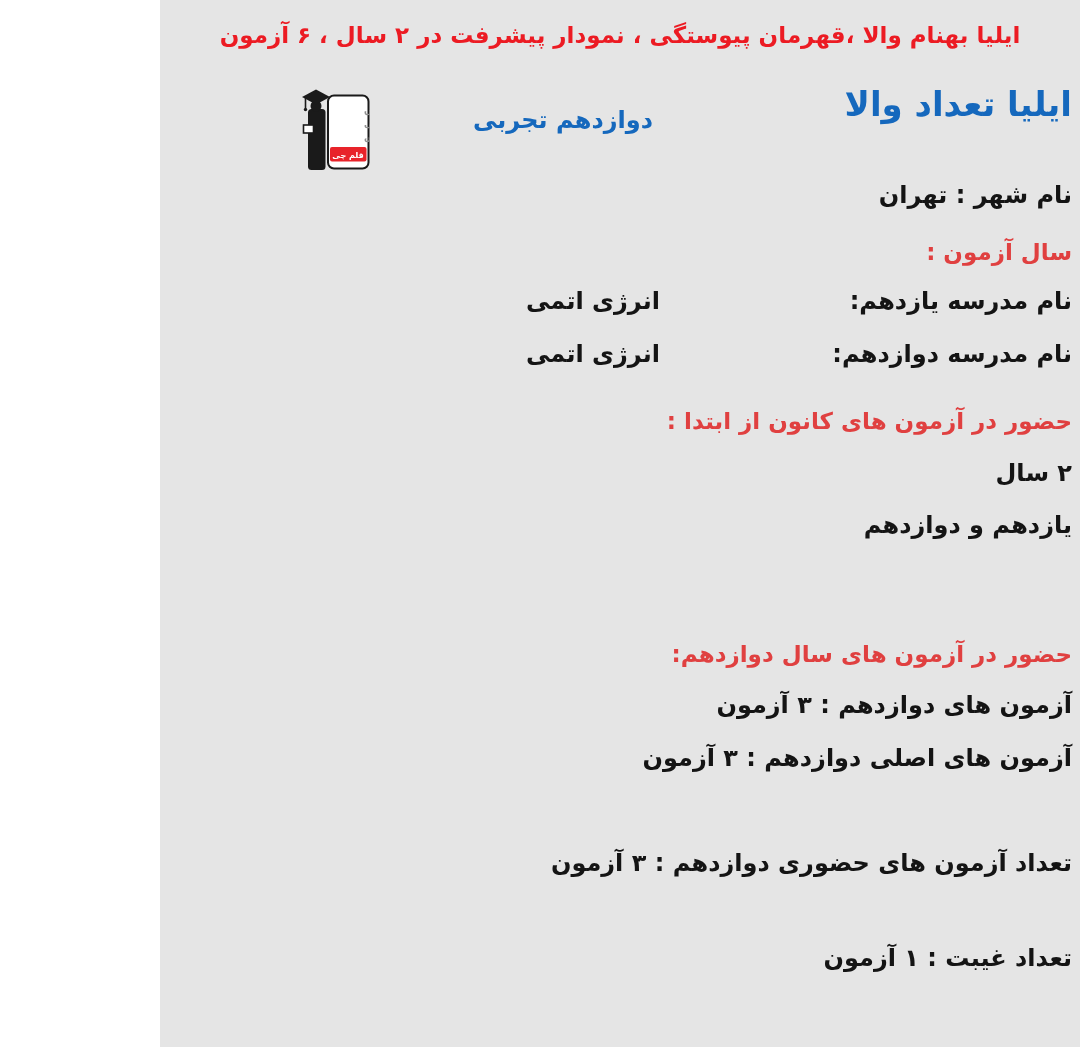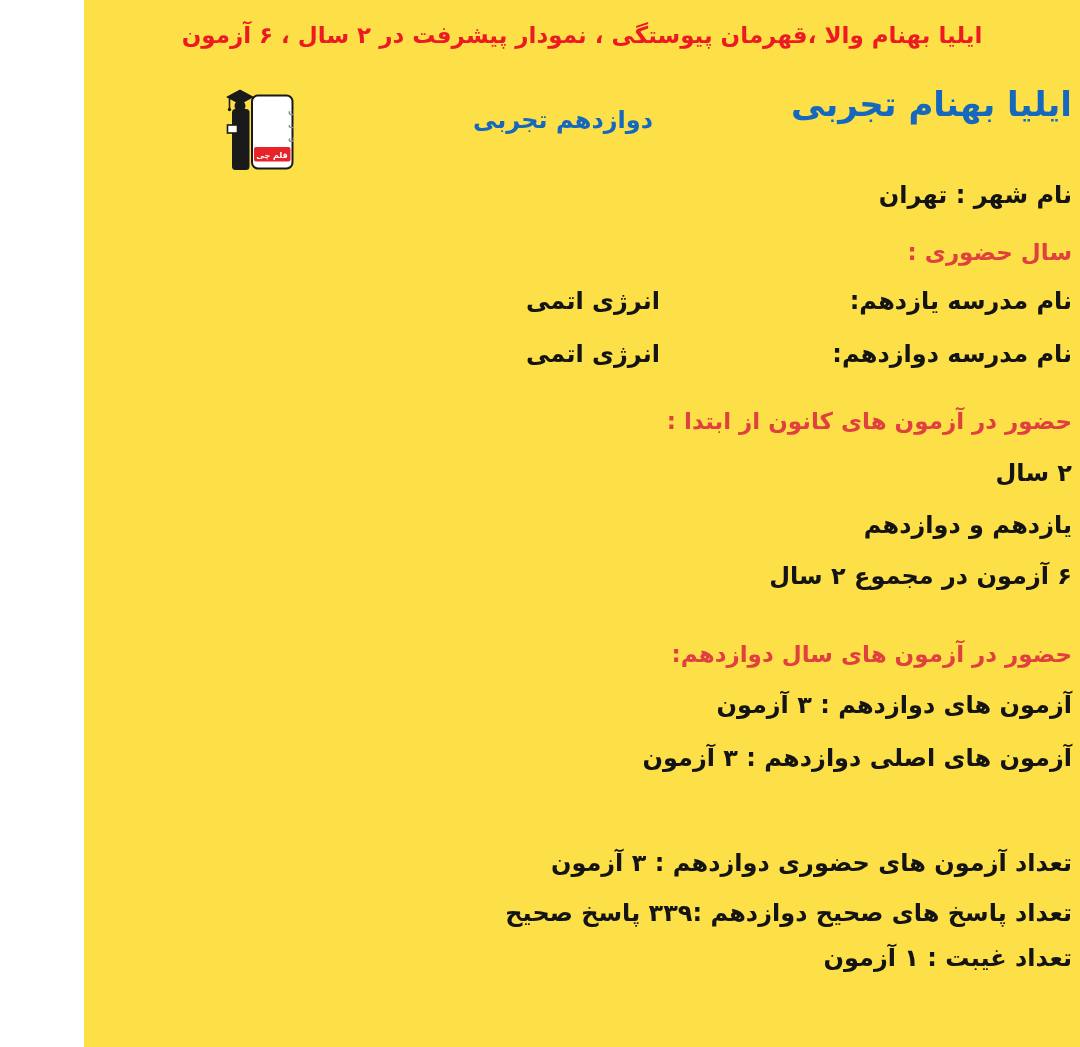--- a/index.html
+++ b/index.html
@@ -1,20 +1,20 @@
 <!DOCTYPE html>
 <html lang="fa" dir="rtl"><head>
 <meta charset="utf-8">
 <style>
   * { margin:0; padding:0; box-sizing:border-box; }
   html,body { background:#ffffff; }
   .page {
     position:relative;
-    width:996px; height:1047px;
-    background:#fde047;
+    width:920px; height:1047px;
+    background:#e5e5e5;
     font-family:"DejaVu Sans", sans-serif;
     direction:rtl;
     overflow:hidden;
   }
   .title {
     position:absolute; top:22px; left:0; right:0;
     text-align:center;
     color:#ec1b23;
     font-weight:bold;
     font-size:23px;
@@ -74,41 +74,39 @@
     <g>
       <rect x="6" y="25" width="17.5" height="61" rx="3.5" fill="#1a1a1a"></rect>
       <circle cx="14" cy="22" r="5.5" fill="#1a1a1a"></circle>
       <polygon points="14,5.5 28,13 14,20.5 0,13" fill="#1a1a1a"></polygon>
       <line x1="3.5" y1="13.5" x2="3.5" y2="24" stroke="#1a1a1a" stroke-width="1.6"></line>
       <circle cx="3.5" cy="25.5" r="1.7" fill="#1a1a1a"></circle>
       <rect x="1.5" y="41" width="10" height="8" fill="#ffffff" stroke="#1a1a1a" stroke-width="1.6"></rect>
     </g>
   </svg>
 
-  <div class="student-name">ایلیا بهنام تجربی</div>
+  <div class="student-name">ایلیا تعداد والا</div>
   <div class="grade-field">دوازدهم تجربی</div>
 
   <div class="line" style="top:181px">نام شهر : تهران</div>
-  <div class="line red" style="top:239px">سال حضوری :</div>
+  <div class="line red" style="top:239px">سال آزمون :</div>
 
   <div class="line row" style="top:287px">
     <span>نام مدرسه یازدهم:</span>
     <span class="school-value">انرژی اتمی</span>
   </div>
 
   <div class="line row" style="top:340px">
     <span>نام مدرسه دوازدهم:</span>
     <span class="school-value">انرژی اتمی</span>
   </div>
 
   <div class="line red" style="top:408px">حضور در آزمون های کانون از ابتدا :</div>
   <div class="line" style="top:459px">۲ سال</div>
   <div class="line" style="top:511px">یازدهم و دوازدهم</div>
-  <div class="line" style="top:562px">۶ آزمون در مجموع ۲ سال</div>
 
   <div class="line red" style="top:641px">حضور در آزمون های سال دوازدهم:</div>
   <div class="line" style="top:691px">آزمون های دوازدهم : ۳ آزمون</div>
   <div class="line" style="top:744px">آزمون های اصلی دوازدهم : ۳ آزمون</div>
   <div class="line" style="top:849px">تعداد آزمون های حضوری دوازدهم : ۳ آزمون</div>
-  <div class="line" style="top:899px">تعداد پاسخ های صحیح دوازدهم :۳۳۹ پاسخ صحیح</div>
   <div class="line" style="top:944px">تعداد غیبت : ۱ آزمون</div>
 
 </div>
 
 </body></html>

